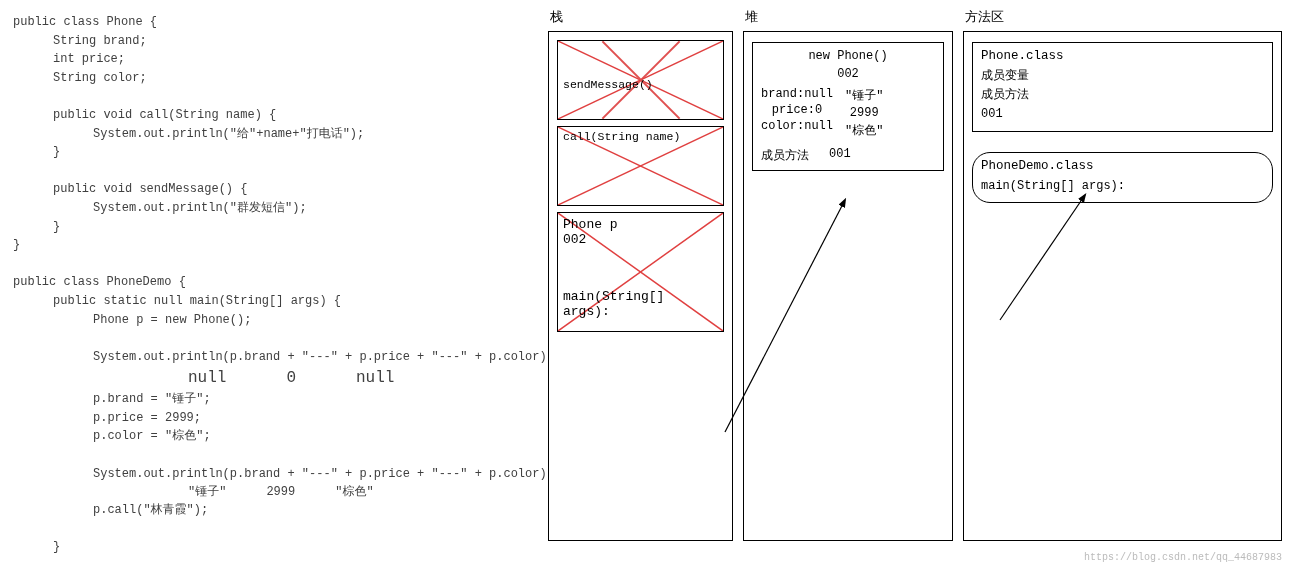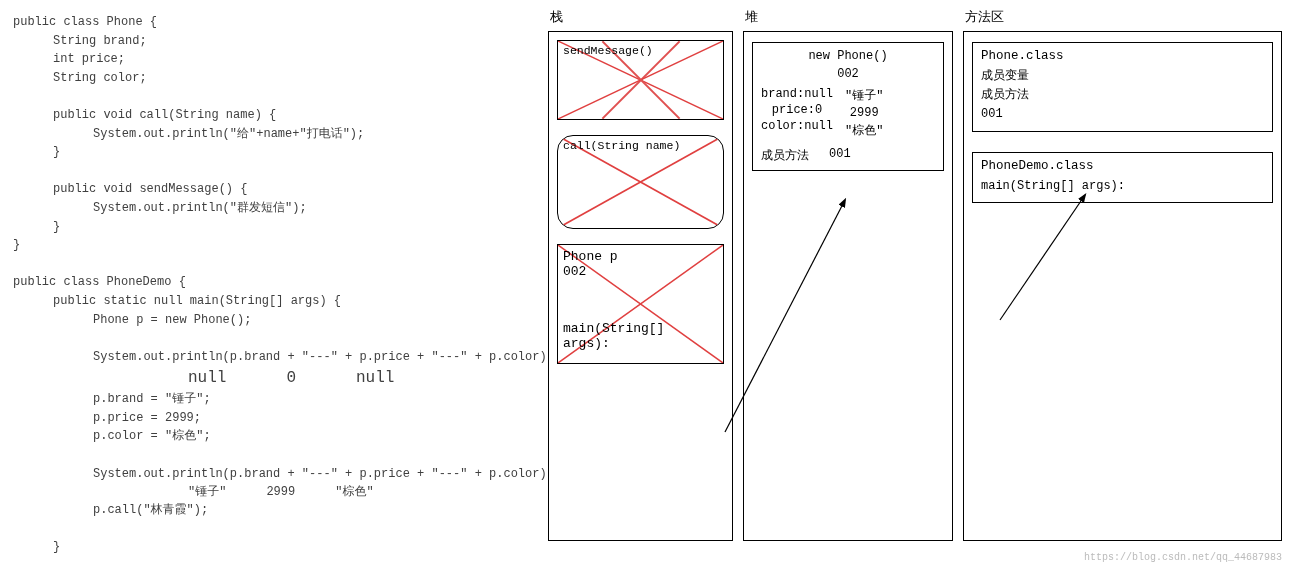--- a/index.html
+++ b/index.html
@@ -247,24 +247,24 @@
     <div class="panel-title">栈</div>
     <div class="stack-border">
 
       <div class="stack-frame red-x-container" style="height:80px; margin: 8px 8px 6px 8px;">
         <div class="stack-frame-x" style="position:absolute;top:0;left:0;right:0;bottom:0;">
           <svg style="width:100%;height:100%;position:absolute;" viewBox="0 0 165 80" preserveAspectRatio="none">
             <line x1="0" y1="0" x2="165" y2="80" stroke="#e04040" stroke-width="1.5"></line>
             <line x1="165" y1="0" x2="0" y2="80" stroke="#e04040" stroke-width="1.5"></line>
           </svg>
         </div>
-        <div class="frame-label" style="position:relative;z-index:1;">sendMessage()</div>
-      </div>
-
-      <div class="stack-frame red-x-container" style="height:94px; margin: 15px 8px; border-radius: 16px;">
+        <div class="frame-label" style="position:relative;z-index:1;margin-top:34px;">sendMessage()</div>
+      </div>
+
+      <div class="stack-frame red-x-container" style="height:80px; margin: 6px 8px;">
         <div style="position:absolute;top:0;left:0;right:0;bottom:0;">
           <svg style="width:100%;height:100%;position:absolute;" viewBox="0 0 165 80" preserveAspectRatio="none">
             <line x1="0" y1="0" x2="165" y2="80" stroke="#e04040" stroke-width="1.5"></line>
             <line x1="165" y1="0" x2="0" y2="80" stroke="#e04040" stroke-width="1.5"></line>
           </svg>
         </div>
         <div class="frame-label" style="position:relative;z-index:1;">call(String name)</div>
       </div>
 
       <div class="stack-frame red-x-container" style="height:120px; margin: 6px 8px;">
@@ -318,21 +318,21 @@
 
       <div class="method-class-box">
         <div class="method-class-title">Phone.class</div>
         <div style="font-size:12px; line-height:1.6;">
           <div>成员变量</div>
           <div>成员方法</div>
           <div>001</div>
         </div>
       </div>
 
-      <div class="method-class-box" style="margin-top:20px;">
+      <div class="method-class-box" style="margin-top:20px;border-radius:18px;">
         <div class="method-class-title">PhoneDemo.class</div>
         <div style="font-size:12px; line-height:1.6;">
           <div>main(String[] args):</div>
         </div>
       </div>
 
     </div>
   </div>
 
 </div>

